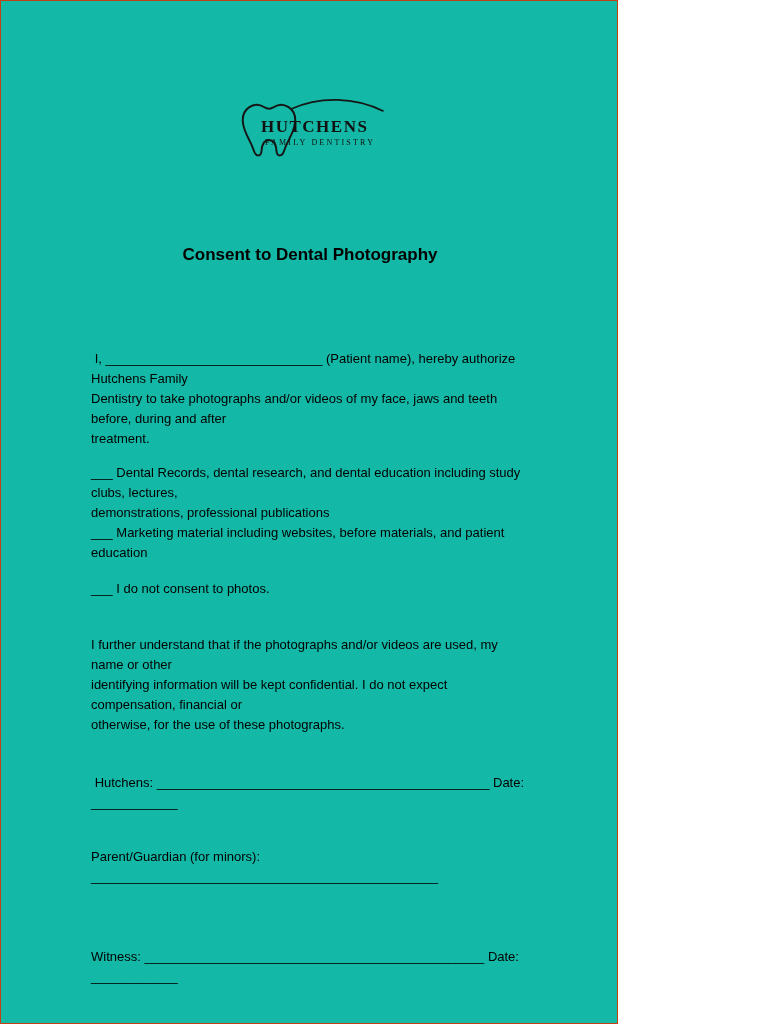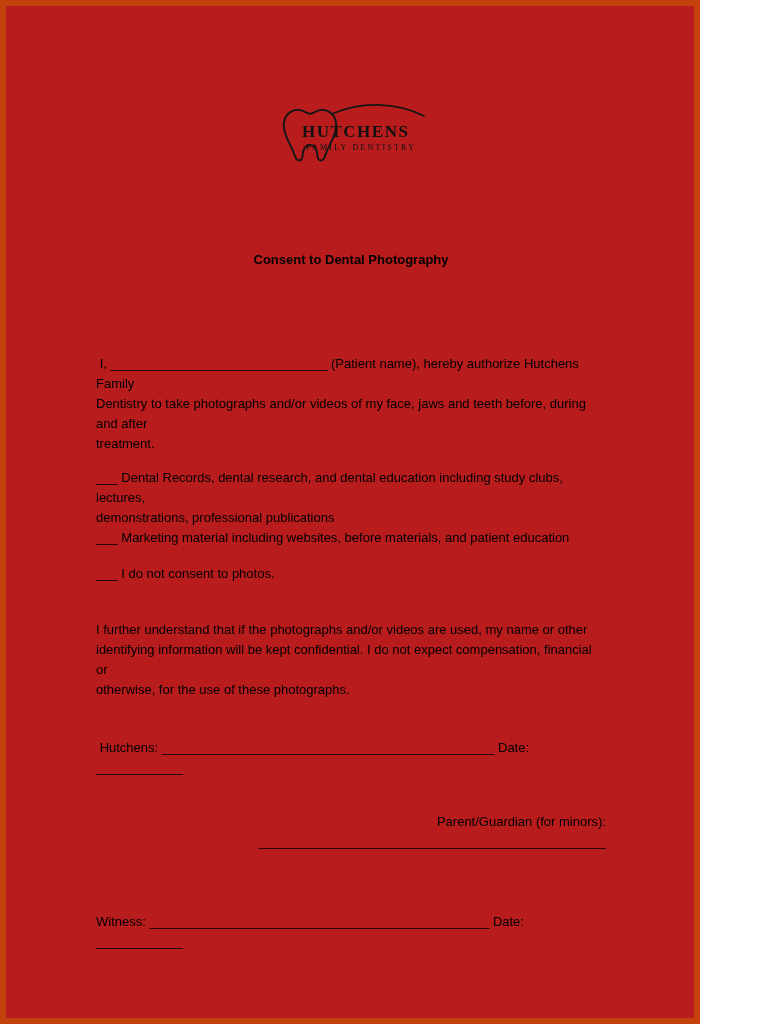--- a/index.html
+++ b/index.html
@@ -2,25 +2,25 @@
 <html><head>
 <meta charset="utf-8">
 <style>
   html, body {
     margin: 0;
     padding: 0;
     background: #ffffff;
   }
   .page {
     position: relative;
-    width: 700px;
+    width: 618px;
     height: 1024px;
     box-sizing: border-box;
-    background: #b91c1c;
-    border: 6px solid #c2410c;
+    background: #14b8a6;
+    border: 1px solid #c2410c;
     padding: 0 88px 0 90px;
     font-family: "Liberation Sans", "DejaVu Sans", sans-serif;
     font-size: 13px;
     line-height: 20px;
     color: #000000;
     overflow: hidden;
   }
   .logo-wrap {
     padding-top: 98px;
     text-align: center;
@@ -38,36 +38,36 @@
   .logo-tagline {
     font-family: "Liberation Serif", "DejaVu Serif", serif;
     font-weight: normal;
     letter-spacing: 2.2px;
     font-size: 8px;
     fill: #111111;
   }
   .doc-title {
     margin: 78px 0 0 0;
     text-align: center;
-    font-size: 13px;
+    font-size: 17px;
     font-weight: bold;
     line-height: 20px;
     white-space: pre-wrap;
   }
   .para {
     margin: 0;
     white-space: pre-wrap;
   }
   .intro         { margin-top: 84px; }
   .consent-line  { margin-top: 16px; }
   .options-block { margin-top: 14px; }
   .no-consent    { margin-top: 16px; }
   .confidential  { margin-top: 36px; }
   .sig-row       { margin-top: 38px; white-space: pre-wrap; }
-  .guardian-row  { margin-top: 34px; white-space: pre-wrap; text-align: right; }
+  .guardian-row  { margin-top: 34px; white-space: pre-wrap; }
   .witness-row   { margin-top: 60px; white-space: pre-wrap; }
   .blank {
     white-space: pre;
   }
 </style>
 </head>
 <body>
 
 <div class="page">
 

